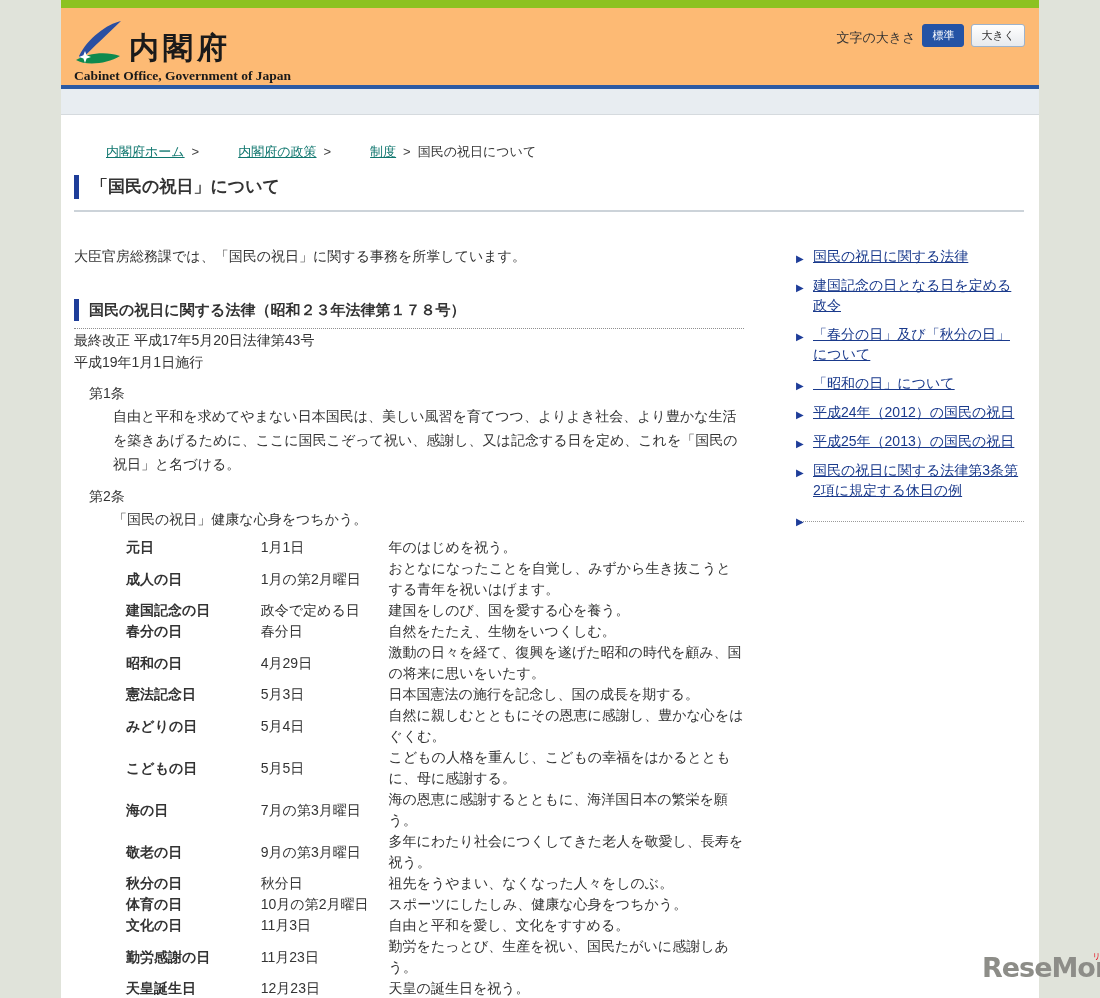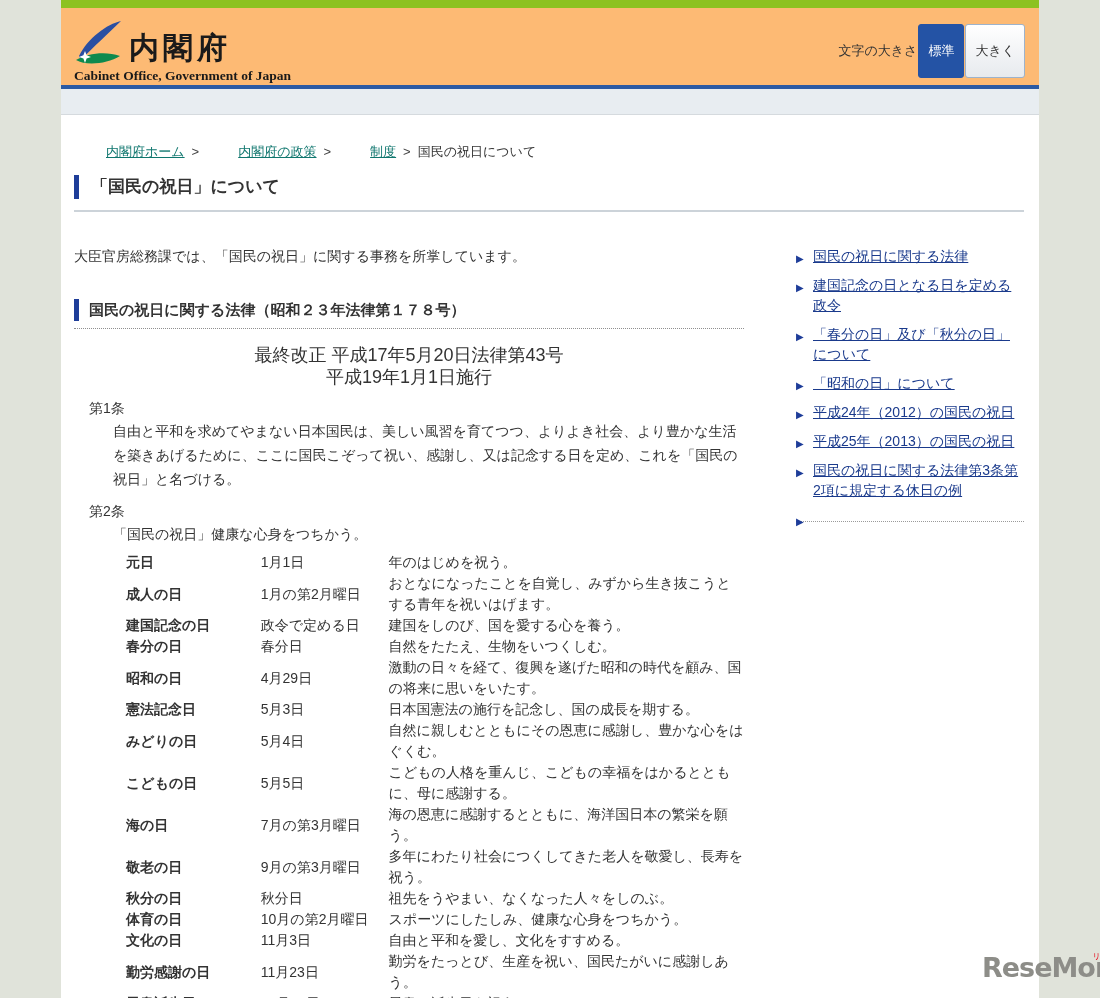--- a/index.html
+++ b/index.html
@@ -14,23 +14,23 @@
   .site { width:978px; margin:0 auto; background:#fff; min-height:998px; position:relative; }
 
   
   .green-bar { height:8px; background:#8cc221; }
   .header { height:77px; position:relative; background:#fdba74; }
   .logo { position:absolute; left:13px; top:12px; text-decoration:none; color:#1a1a1a; display:block; cursor:pointer; }
   .logo-top { display:flex; align-items:flex-end; gap:5px; }
   .logo-mark svg { display:block; }
   .site-name { font-size:30px; font-weight:bold; letter-spacing:4px; line-height:1; padding-bottom:3px; }
   .site-name-en { font-family:"Liberation Serif","DejaVu Serif",serif; font-size:13.5px; font-weight:bold; margin-top:3px; color:#1a1a1a;text-align:center; }
-  .font-size-ctrl { position:absolute; right:14px; top:16px; display:flex; align-items:center; gap:1px; }
+  .font-size-ctrl { position:absolute; right:14px; top:16px; display:flex; align-items:flex-end; gap:7px; }
   .fs-label { font-size:13px; color:#333; }
-  .fs-btn { font-size:13px; padding:17px 9px; border-radius:3px; cursor:pointer; font-family:inherit; }
+  .fs-btn { font-size:11px; padding:3px 9px; border-radius:3px; cursor:pointer; font-family:inherit; }
   .fs-standard { background:#2453a5; border:1px solid #2453a5; color:#fff; }
   .fs-larger { background:linear-gradient(#ffffff,#e7eaee); border:1px solid #9db3cc; color:#333; }
   .blue-line { height:4px; background:#2b5aa4; }
   .sub-bar { height:26px; background:#e8edf1; border-bottom:1px solid #d5dade; }
 
   
   .content { padding:28px 15px 0 13px; }
   .breadcrumb { font-size:13px; color:#333; }
   .breadcrumb a { color:#0f766e; text-decoration:underline; cursor:pointer;margin-left:32px; }
   .bc-sep { margin:0 7px; color:#444; }
@@ -38,21 +38,21 @@
   .page-title { border-left:5px solid #1e3d99; padding-left:12px; font-size:17px; font-weight:bold; color:#333; line-height:1.4; }
 
   .columns { display:flex; margin-top:34px; align-items:flex-start; }
   .main { width:670px; }
   .side { width:228px; margin-left:52px; padding-bottom:12px; border-bottom:1px dotted #9a9a9a; }
 
   .intro { font-size:14px; line-height:20px; }
 
   .law-heading-block { margin-top:33px; border-bottom:1px dotted #8f8f8f; padding-bottom:7px; }
   .law-heading { border-left:5px solid #1e3d99; padding-left:10px; font-size:15px; font-weight:bold; line-height:1.5; }
-  .revision { text-align:center; font-size:18px; line-height:22px; margin-top:15px; }
+  .revision { text-align:left; font-size:14px; line-height:22px; }
   .articles { margin-top:9px; font-size:14px; }
   .article-label { margin-left:15px; line-height:22px; margin-top:9px; }
   .article-text { margin-left:39px; line-height:24px; width:631px; }
 
   .holiday-table { margin:6px 0 0 52px; border-collapse:collapse; font-size:14px; }
   .holiday-table td { vertical-align:middle; line-height:21px; padding:0; }
   .holiday-table td.hname { font-weight:bold; width:135px; }
   .holiday-table td.hdate { width:128px; }
   .holiday-table td.hdesc { width:356px; }
 

